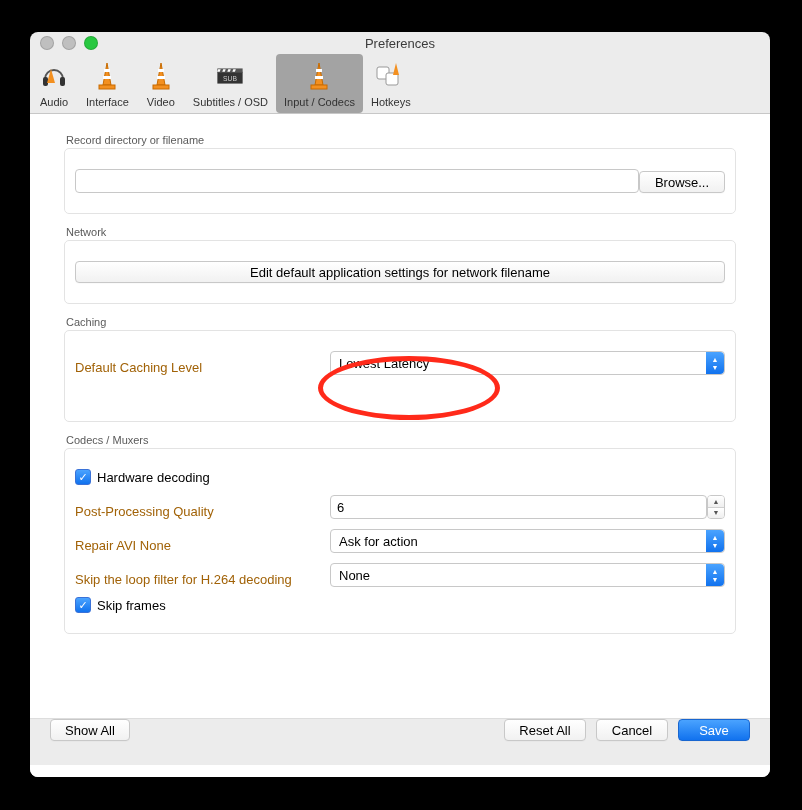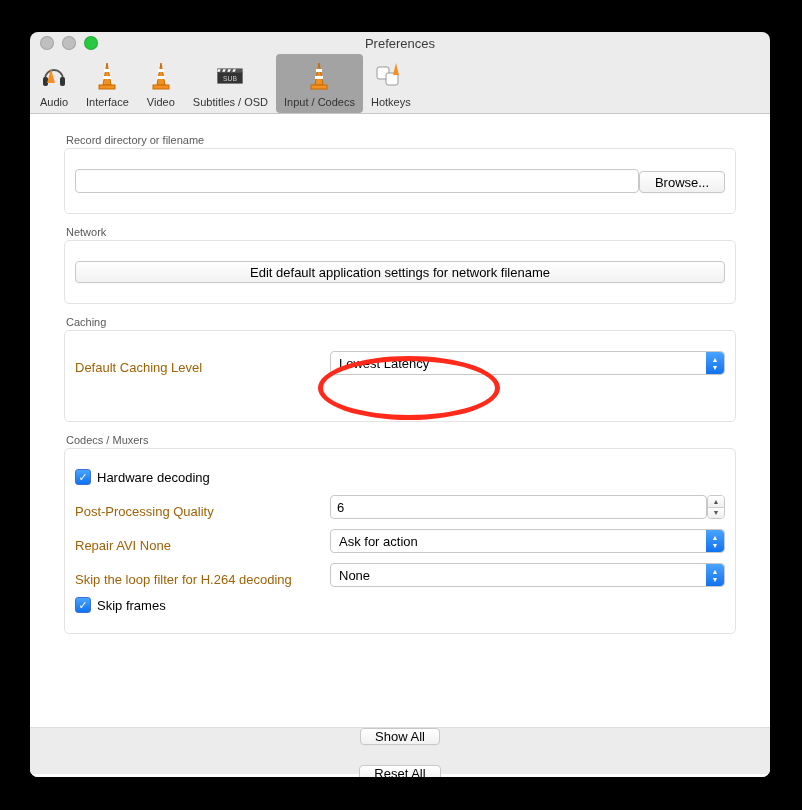--- a/index.html
+++ b/index.html
@@ -79,21 +79,21 @@
   svg.headphones { width: 26px; height: 26px; }
   svg.keys { width: 30px; height: 26px; }
   svg.subs { width: 38px; height: 22px; }
 
   
   .content {
     flex: 1;
     background: #fff;
     display: flex;
     flex-direction: column;
-    padding-bottom: 3px;
+    padding-bottom: 12px;
   }
   .scroll {
     flex: 1;
     padding: 12px 34px 0 34px;
     position: relative;
   }
   .group-label {
     font-size: 11px;
     color: #5a5a5a;
     margin: 8px 0 2px 2px;
@@ -201,24 +201,22 @@
     background: linear-gradient(#ffffff,#efefef);
   }
   .stepper div:first-child { border-bottom: 1px solid #d0d0d0; }
 
   
   .bottom {
     height: 46px;
     border-top: 1px solid #dddddd;
     background: #ececec;
     display: flex;
-    align-items: center;
     padding: 0 20px;
     gap: 10px;
-    flex-direction: column;
   }
   .bottom .spacer { flex: 1; }
 
   
   .annot {
     position: absolute;
     border: 5px solid #ff2a1a;
     border-radius: 50%;
     pointer-events: none;
   }

